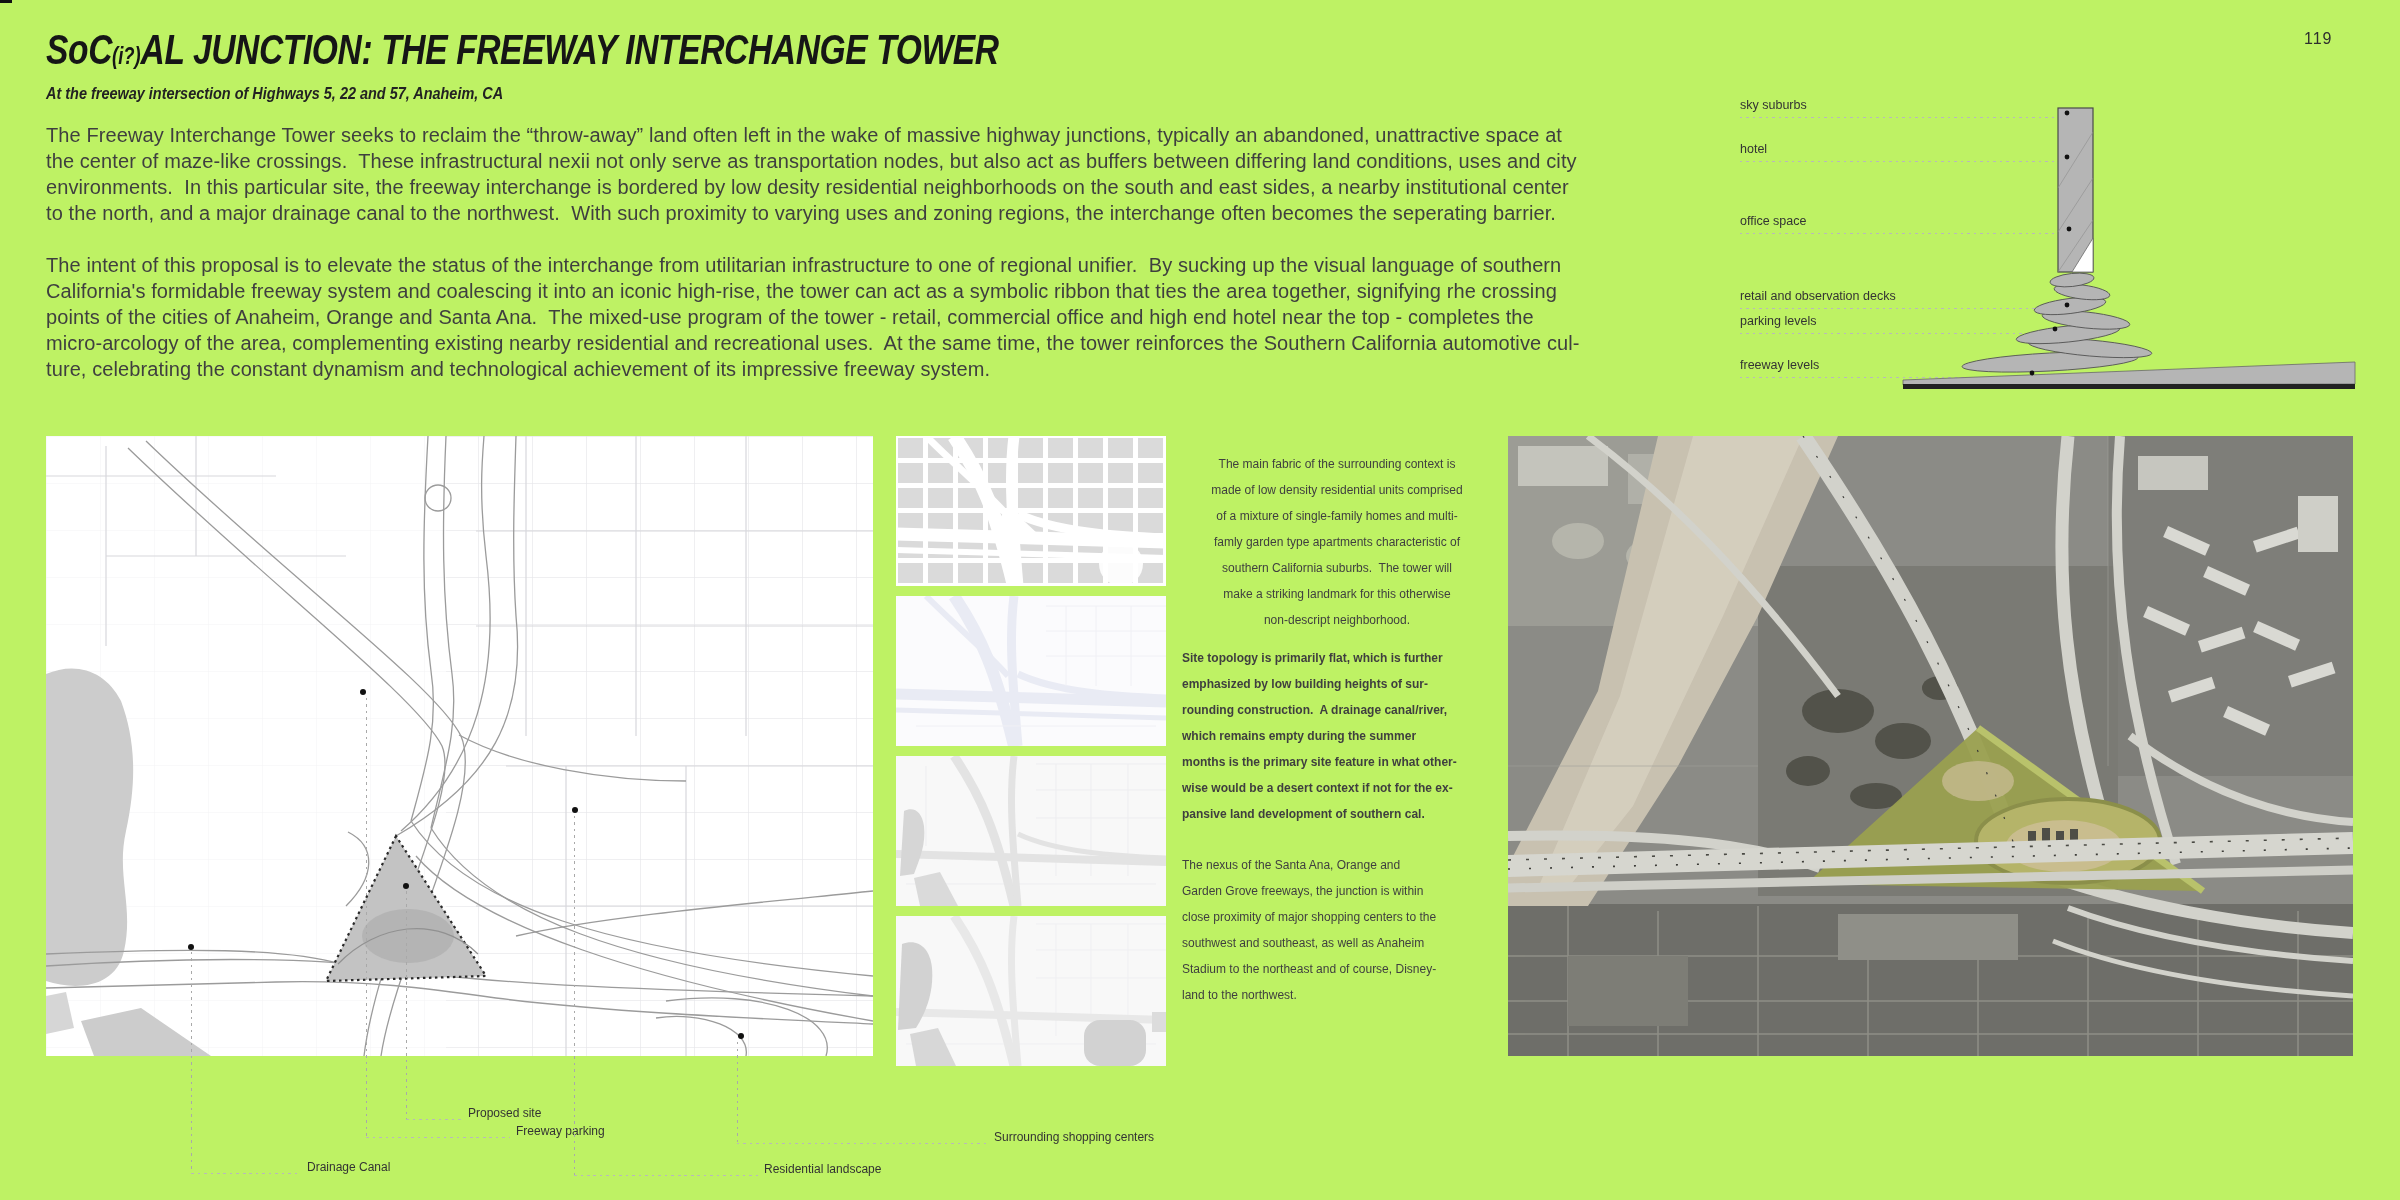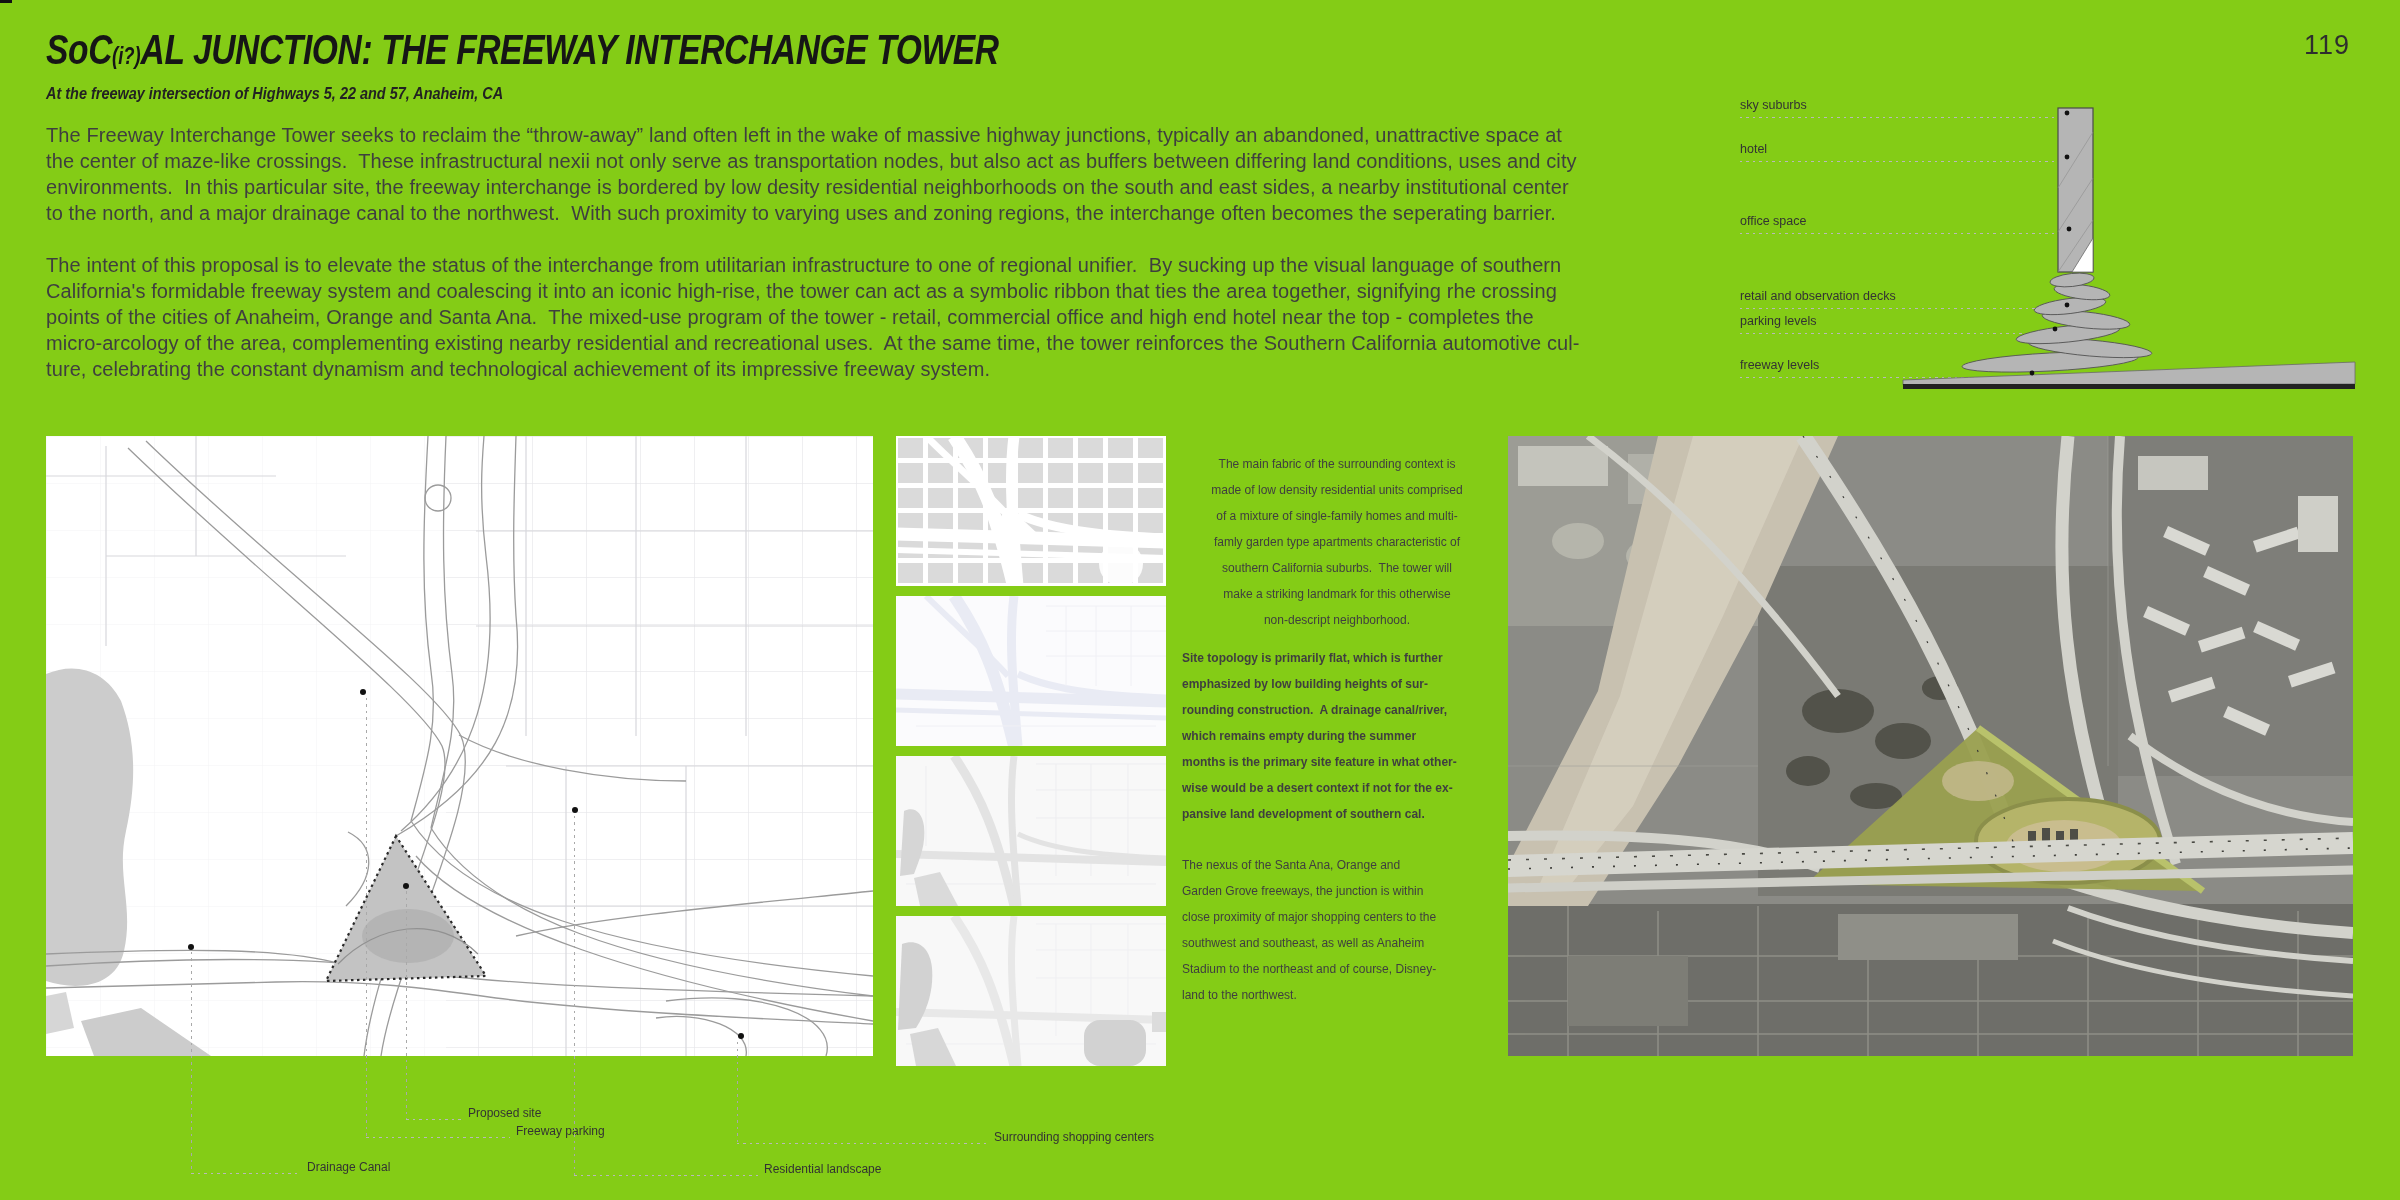--- a/index.html
+++ b/index.html
@@ -1,26 +1,26 @@
 <!DOCTYPE html>
 <html><head>
 <meta charset="utf-8">
 <style>
   html,body{margin:0;padding:0;background:#ffffff;}
-  #page{position:relative;width:2400px;height:1200px;background:#84cc16;overflow:hidden;
+  #page{position:relative;width:2400px;height:1200px;background:#bef264;overflow:hidden;
         font-family:"Liberation Sans","DejaVu Sans",sans-serif;color:#3d3d3d;}
   .abs{position:absolute;}
 
   
   .title-wrap{left:46px;top:26px;transform:scaleX(0.80);transform-origin:left top;white-space:nowrap;}
   .title-main{font-size:42px;font-weight:bold;font-style:italic;color:#161616;letter-spacing:-0.5px;}
   .title-small{font-size:23px;font-weight:bold;font-style:italic;color:#161616;}
   .subtitle-wrap{left:46px;top:84px;transform:scaleX(0.85);transform-origin:left top;white-space:nowrap;}
   .subtitle{font-size:17px;font-weight:bold;font-style:italic;color:#222;}
-  .page-number{left:2304px;top:30px;font-size:27px;color:#2e2e2e;letter-spacing:1px;}
+  .page-number{left:2304px;top:30px;font-size:16px;color:#2e2e2e;letter-spacing:1px;}
 
   
   .intro-p{left:46px;width:1160px;font-size:20px;line-height:26px;white-space:pre;color:#3f3f3f;letter-spacing:0.1px;}
   #intro-p1{top:122px;}
   #intro-p2{top:252px;}
 
   
   .tw-label{left:1740px;font-size:12.5px;color:#333;white-space:nowrap;}
   .dash-h{height:1px;background:repeating-linear-gradient(90deg,#b9b9b9 0 2.5px,transparent 2.5px 6.5px);}
   .dash-v{width:1px;background:repeating-linear-gradient(180deg,#a9a9a9 0 2.5px,transparent 2.5px 6.5px);}

